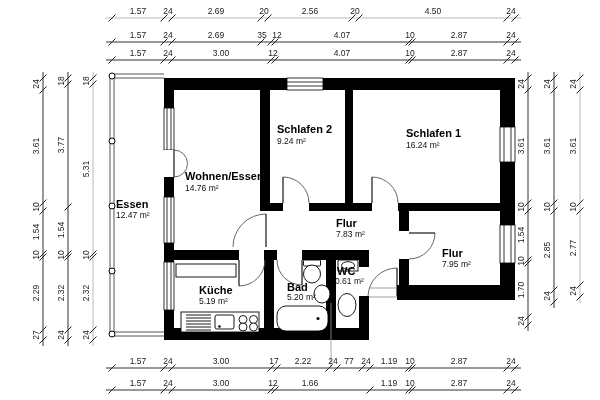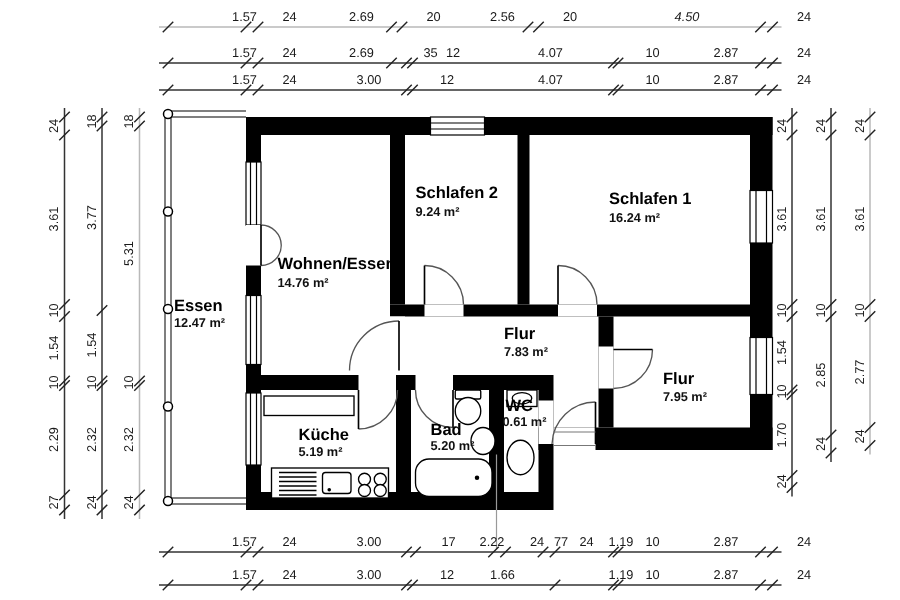--- a/index.html
+++ b/index.html
@@ -1,25 +1,25 @@
 <!DOCTYPE html>
 <html><head>
 <meta charset="utf-8">
 <style>
   html,body{margin:0;padding:0;background:#fff;}
   #stage{position:relative;width:600px;height:400px;background:#fff;overflow:hidden;
          font-family:"Liberation Sans",sans-serif;}
   #plan-svg{position:absolute;left:0;top:0;}
   .d{position:absolute;transform:translate(-50%,-50%);font-size:8.5px;color:#1a1a1a;
-     white-space:nowrap;line-height:1;margin-left:25px;}
+     white-space:nowrap;line-height:1;}
   .dv{position:absolute;transform:translate(-50%,-50%) rotate(-90deg);font-size:8.5px;
       color:#1a1a1a;white-space:nowrap;line-height:1;}
   .rn{position:absolute;font-size:11px;font-weight:bold;color:#000;white-space:nowrap;line-height:1;}
   .rn.small{font-size:11px;}
-  .ra{position:absolute;font-size:8.5px;color:#111;white-space:nowrap;line-height:1;font-weight:bold;}
+  .ra{position:absolute;font-size:8.5px;color:#111;white-space:nowrap;line-height:1;}
 </style>
 </head>
 <body>
 
 <div id="stage">
 
 <svg id="plan-svg" width="600" height="400" viewBox="0 0 600 400">
 
   <g stroke="#555" stroke-width="1" fill="none">
     <line x1="110" y1="74" x2="110" y2="336"></line>
@@ -288,21 +288,21 @@
 <span class="rn small" style="left:337px;top:266px">WC</span>
 <span class="ra" style="left:335px;top:277px">0.61 m²</span>
 
 <div id="dim-labels">
       <span class="d" style="left: 138px; top: 11px;">1.57</span>
       <span class="d" style="left: 168px; top: 11px;">24</span>
       <span class="d" style="left: 216px; top: 11px;">2.69</span>
       <span class="d" style="left: 264px; top: 11px;">20</span>
       <span class="d" style="left: 310px; top: 11px;">2.56</span>
       <span class="d" style="left: 355px; top: 11px;">20</span>
-      <span class="d" style="left: 433px; top: 11px; font-style: italic;">4.50</span>
+      <span class="d" style="left: 433px; top: 11px;">4.50</span>
       <span class="d" style="left: 511px; top: 11px;">24</span>
       <span class="d" style="left: 138px; top: 35px;">1.57</span>
       <span class="d" style="left: 168px; top: 35px;">24</span>
       <span class="d" style="left: 216px; top: 35px;">2.69</span>
       <span class="d" style="left: 262px; top: 35px;">35</span>
       <span class="d" style="left: 277px; top: 35px;">12</span>
       <span class="d" style="left: 342px; top: 35px;">4.07</span>
       <span class="d" style="left: 410px; top: 35px;">10</span>
       <span class="d" style="left: 459px; top: 35px;">2.87</span>
       <span class="d" style="left: 511px; top: 35px;">24</span>

